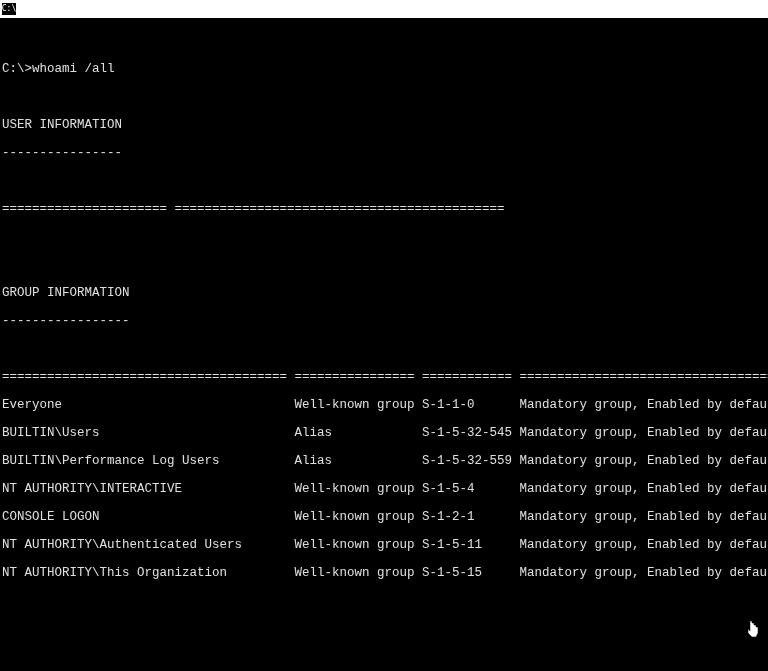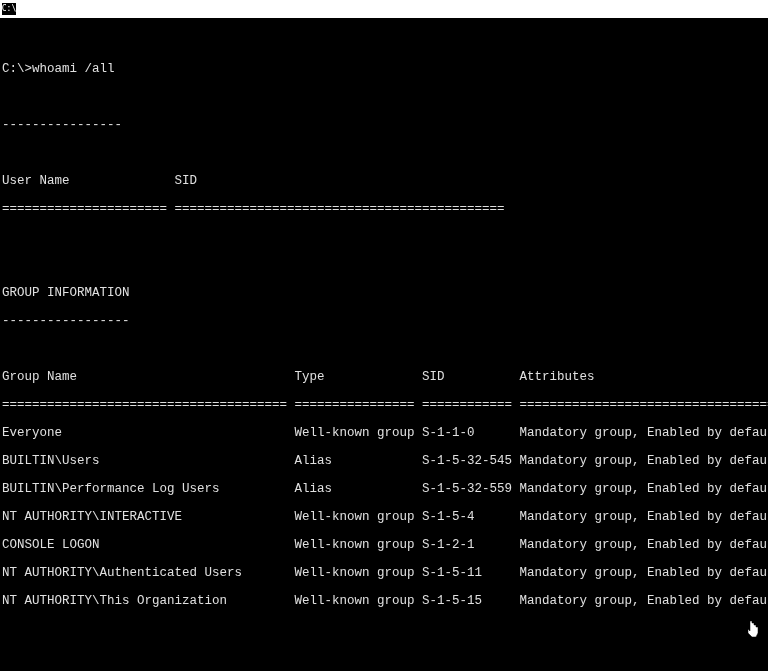--- a/index.html
+++ b/index.html
@@ -62,30 +62,29 @@
 <body>
 
 <div class="title-bar">
   <span class="title-icon">C:\</span>
 </div>
 
 <div class="terminal">
 <div class="line"></div>
 <div class="line">C:\&gt;whoami /all</div>
 <div class="line"></div>
+<div class="line">USER INFORMATION</div>
 <div class="line">----------------</div>
 <div class="line"></div>
-<div class="line">User Name              SID</div>
 <div class="line">====================== ============================================</div>
 <div class="line"></div>
 <div class="line"></div>
 <div class="line">GROUP INFORMATION</div>
 <div class="line">-----------------</div>
 <div class="line"></div>
-<div class="line">Group Name                             Type             SID          Attributes</div>
 <div class="line">====================================== ================ ============ ==================================================</div>
 <div class="line">Everyone                               Well-known group S-1-1-0      Mandatory group, Enabled by default, Ena</div>
 <div class="line">BUILTIN\Users                          Alias            S-1-5-32-545 Mandatory group, Enabled by default, Ena</div>
 <div class="line">BUILTIN\Performance Log Users          Alias            S-1-5-32-559 Mandatory group, Enabled by default, Ena</div>
 <div class="line">NT AUTHORITY\INTERACTIVE               Well-known group S-1-5-4      Mandatory group, Enabled by default, Ena</div>
 <div class="line">CONSOLE LOGON                          Well-known group S-1-2-1      Mandatory group, Enabled by default, Ena</div>
 <div class="line">NT AUTHORITY\Authenticated Users       Well-known group S-1-5-11     Mandatory group, Enabled by default, Ena</div>
 <div class="line">NT AUTHORITY\This Organization         Well-known group S-1-5-15     Mandatory group, Enabled by default, Ena</div>
 
 

